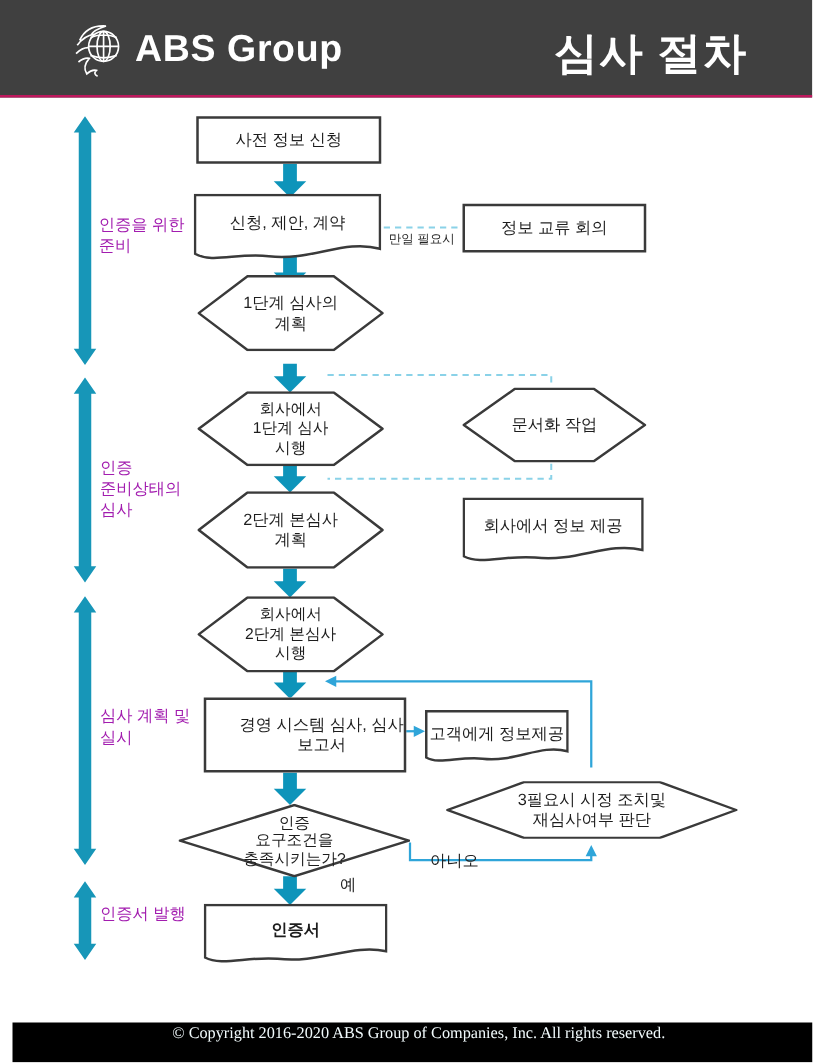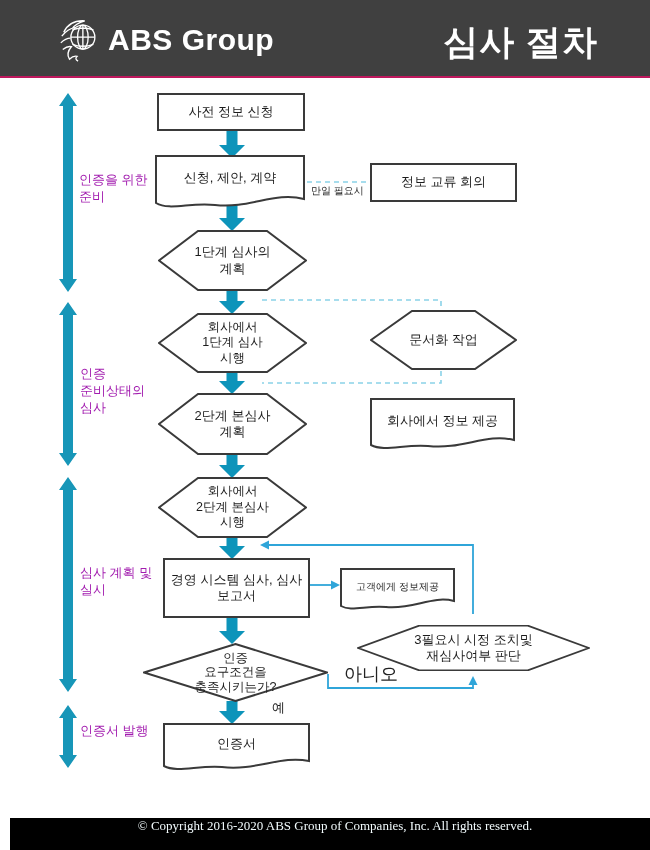--- a/index.html
+++ b/index.html
@@ -109,21 +109,21 @@
     <svg class="shape" viewBox="0 0 150 55" preserveAspectRatio="none">
       <path d="M1,1 H149 V44 C120,36 95,54 60,50 C35,47 15,56 1,48 Z" fill="#fff" stroke="#3a3a3a" stroke-width="2"></path>
     </svg>
     <span class="lbl" style="top:-4px;">신청, 제안, 계약</span>
   </div>
 
   <div class="node rectnode" style="left:370px;top:163px;width:147px;height:39px;">
     <span class="lbl">정보 교류 회의</span>
   </div>
 
-  <div class="node" style="left:158px;top:230px;width:149px;height:61px;">
+  <div class="node" style="left:158px;top:220px;width:149px;height:61px;">
     <svg class="shape" viewBox="0 0 149 61" preserveAspectRatio="none">
       <polygon points="1,30.5 40,1 109,1 148,30.5 109,60 40,60" fill="#fff" stroke="#3a3a3a" stroke-width="2"></polygon>
     </svg>
     <span class="lbl">1단계 심사의
 계획</span>
   </div>
 
   <div class="node" style="left:158px;top:313px;width:149px;height:60px;">
     <svg class="shape" viewBox="0 0 149 60" preserveAspectRatio="none">
       <polygon points="1,30 40,1 109,1 148,30 109,59 40,59" fill="#fff" stroke="#3a3a3a" stroke-width="2"></polygon>
@@ -157,30 +157,30 @@
 
   <div class="node" style="left:158px;top:477px;width:149px;height:61px;">
     <svg class="shape" viewBox="0 0 149 61" preserveAspectRatio="none">
       <polygon points="1,30.5 40,1 109,1 148,30.5 109,60 40,60" fill="#fff" stroke="#3a3a3a" stroke-width="2"></polygon>
     </svg>
     <span class="lbl" style="font-size:12.5px;">회사에서
 2단계 본심사
 시행</span>
   </div>
 
-  <div class="node rectnode" style="left:163px;top:558px;width:147px;height:60px;">
+  <div class="node rectnode" style="left:163px;top:558px;width:162px;height:60px;justify-content:flex-end;">
     <span class="lbl">경영 시스템 심사, 심사
 보고서</span>
   </div>
 
   <div class="node" style="left:340px;top:568px;width:115px;height:44px;">
     <svg class="shape" viewBox="0 0 115 44" preserveAspectRatio="none">
       <path d="M1,1 H114 V33 C92,27 73,42 46,39 C27,37 11,44 1,38 Z" fill="#fff" stroke="#3a3a3a" stroke-width="2"></path>
     </svg>
-    <span class="lbl" style="top:-3px;font-size:10px;">고객에게 정보제공</span>
+    <span class="lbl" style="top:-3px;font-size:13px;">고객에게 정보제공</span>
   </div>
 
   <div class="node" style="left:357px;top:597px;width:233px;height:46px;margin-top:28px;">
     <svg class="shape" viewBox="0 0 233 63" preserveAspectRatio="none">
       <polygon points="1,31.5 62,1 171,1 232,31.5 171,62 62,62" fill="#fff" stroke="#3a3a3a" stroke-width="2.4"></polygon>
     </svg>
     <span class="lbl">3필요시 시정 조치및
 재심사여부 판단</span>
   </div>
 
@@ -190,24 +190,24 @@
     </svg>
     <span class="lbl" style="font-size:12.5px;line-height:1.15;">인증
 요구조건을
 충족시키는가?</span>
   </div>
 
   <div class="node" style="left:163px;top:723px;width:147px;height:50px;">
     <svg class="shape" viewBox="0 0 147 50" preserveAspectRatio="none">
       <path d="M1,1 H146 V38 C118,32 93,48 59,44 C35,42 14,50 1,43 Z" fill="#fff" stroke="#3a3a3a" stroke-width="2"></path>
     </svg>
-    <span class="lbl" style="top:-4px;font-weight:normal;">인증서</span>
+    <span class="lbl" style="top:-4px;font-weight:bold;">인증서</span>
   </div>
 
   <div class="annot" style="left:311px;top:154px;font-size:10px;margin-top:30px;">만일 필요시</div>
-  <div class="annot" style="left:344px;top:662px;font-size:18px;">아니오</div>
+  <div class="annot" style="left:344px;top:680px;font-size:13px;">아니오</div>
   <div class="annot" style="left:272px;top:699px;font-size:13px;">예</div>
 
   <div class="footer">
     <span>© Copyright 2016-2020 ABS Group of Companies, Inc. All rights reserved.</span>
   </div>
 
 </div>
 
 </body></html>

